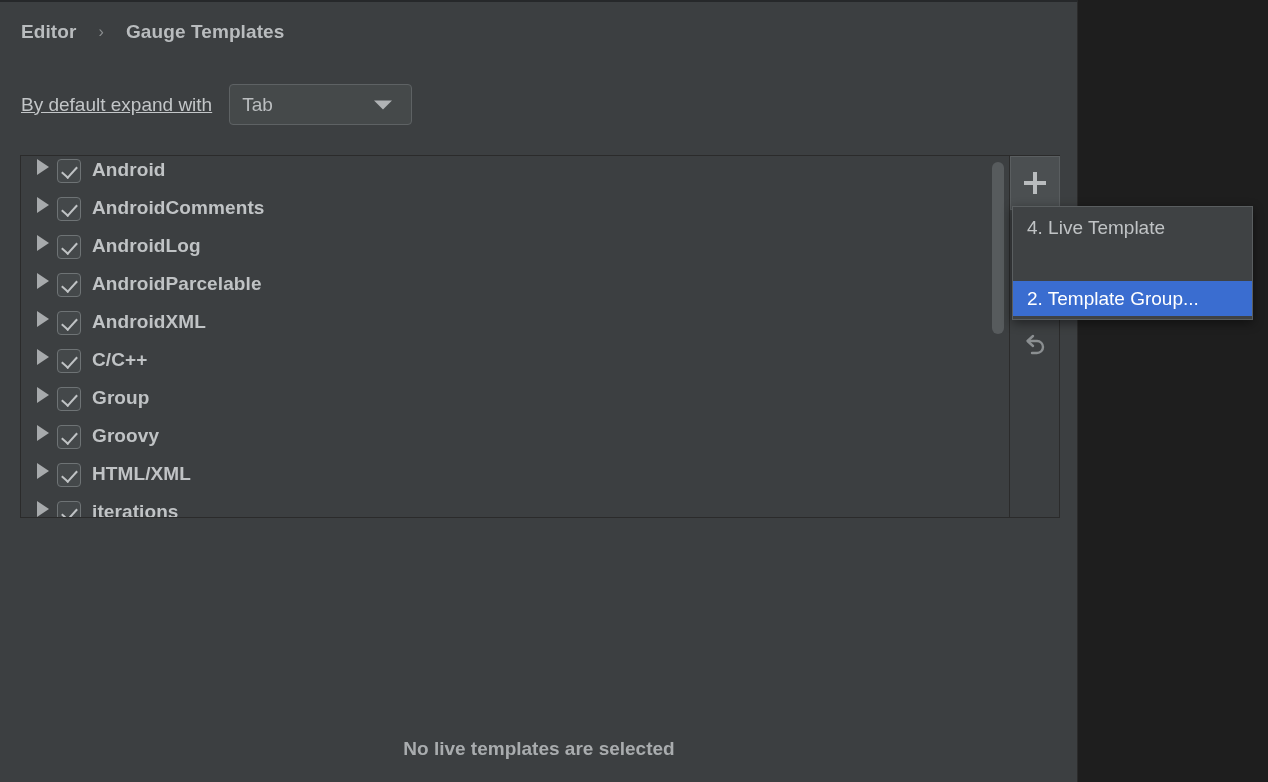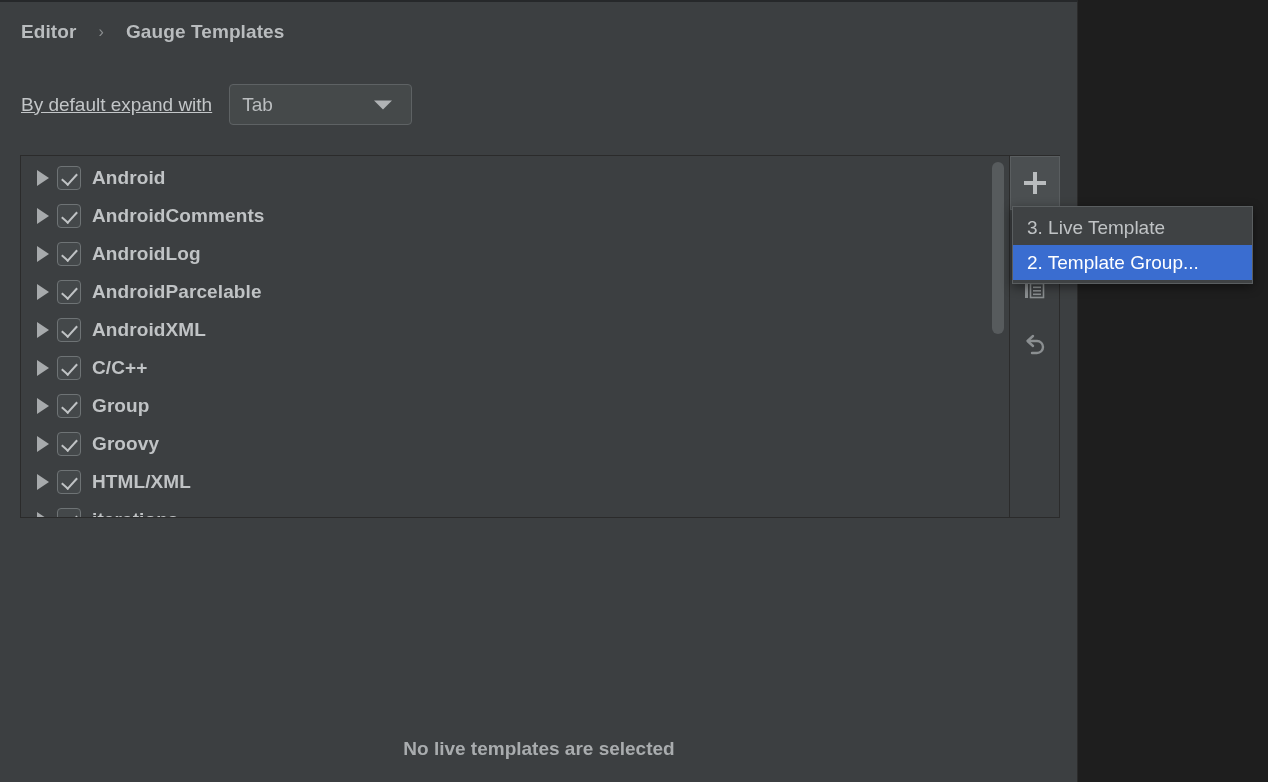--- a/index.html
+++ b/index.html
@@ -116,21 +116,21 @@
   }
   .tree {
     position: absolute;
     left: 0;
     top: 3px;
     width: 100%;
   }
   .tree-row {
     height: 38px;
     display: flex;
-    align-items: center;
+    align-items: flex-start;
     padding-left: 10px;
   }
   .twisty {
     width: 26px;
     display: flex;
     align-items: center;
     justify-content: flex-start;
     flex: 0 0 26px;
     padding-left: 6px;
   }
@@ -244,20 +244,21 @@
     display: flex;
     align-items: center;
     padding-left: 14px;
     font-size: 19px;
     color: #c0c3c5;
     white-space: nowrap;
   }
   .menu-item.selected {
     background: #3a6dd0;
     color: #ffffff;
+    margin-top: 36px;
   }
 
   
   .empty-state {
     position: absolute;
     left: 0;
     top: 736px;
     width: 1078px;
     text-align: center;
     font-size: 19px;
@@ -387,17 +388,17 @@
             <path d="M11 4 L5.5 9 L11 14" fill="none" stroke="#8b8f91" stroke-width="2.4" stroke-linecap="round" stroke-linejoin="round"></path>
           </svg>
         </div>
       </div>
     </div>
 
     <div class="empty-state">No live templates are selected</div>
   </div>
 
   <div class="popup" id="add-menu">
-      <div class="menu-item">3. Live Template</div>
+      <div class="menu-item">4. Live Template</div>
       <div class="menu-item selected">2. Template Group...</div>
     </div>
 
 </div>
 
 </body></html>

